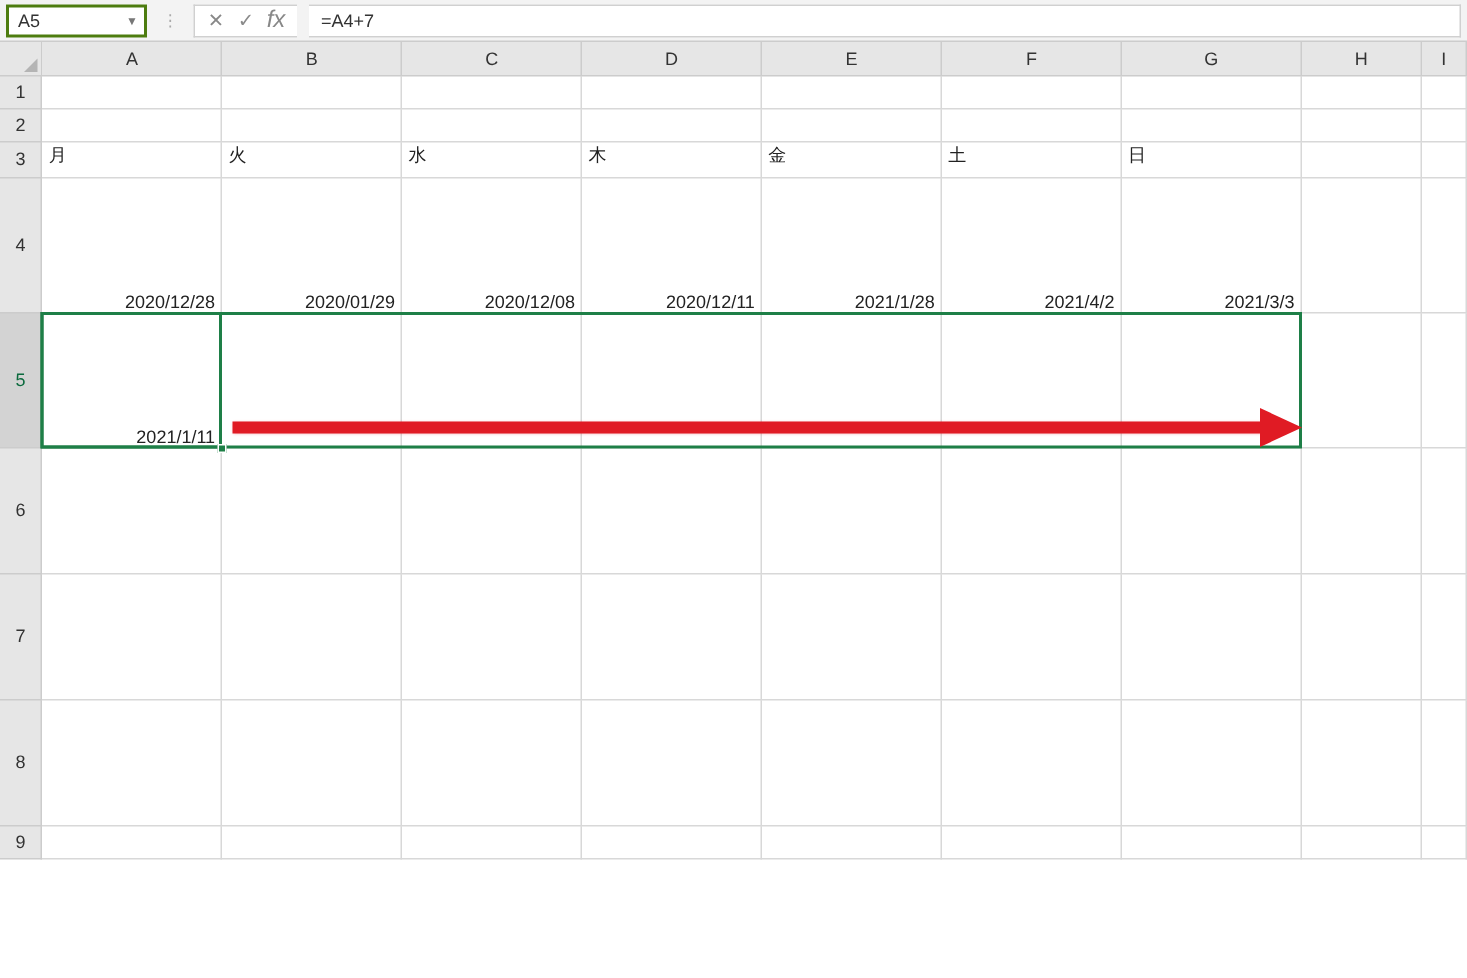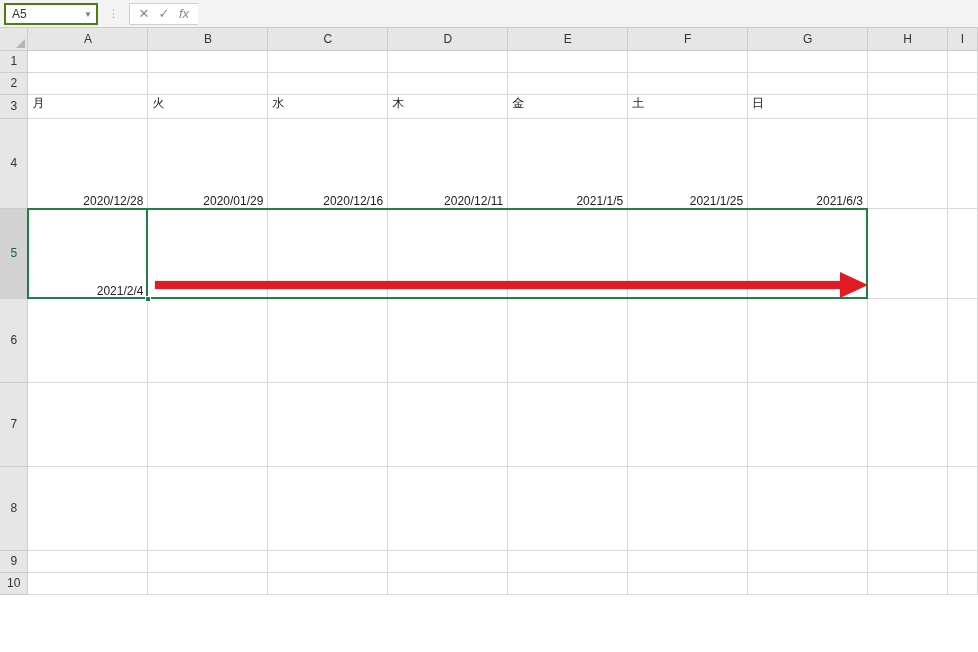--- a/index.html
+++ b/index.html
@@ -51,21 +51,21 @@
   .fb-btn {
     width: 20px;
     height: 22px;
     display: flex;
     align-items: center;
     justify-content: center;
     color: #888;
     font-size: 13px;
   }
   .fb-btn.check { color: #8a8a8a; }
-  .fb-btn.fx { font-style: italic; font-size: 13px; }
+  .fb-btn.fx { font-style: italic; font-size: 16px; }
   .formula-input {
     flex: 1;
     height: 22px;
     background: #fff;
     border: 1px solid #d0d0d0;
     border-left: none;
     display: flex;
     align-items: center;
     padding: 0 8px;
     font-size: 12px;
@@ -195,20 +195,23 @@
     <div class="fb-btn">
         <span>✕</span>
       </div>
     <div class="fb-btn check">
         <span>✓</span>
       </div>
     <div class="fb-btn fx">
         <span>fx</span>
       </div>
   </div>
+  <div class="formula-input">
+    <span>=A4+7</span>
+  </div>
 </div>
 
 <div class="sheet">
 <table>
   <colgroup>
     <col style="width:28px">
     <col class="col-w">
         <col class="col-w">
         <col class="col-w">
         <col class="col-w">
@@ -264,31 +267,31 @@
     <td class="cell left">金</td>
     <td class="cell left">土</td>
     <td class="cell left">日</td>
     <td class="cell"></td>
           <td class="cell"></td>
   </tr>
   <tr class="r-date">
     <th class="row">4</th>
     <td class="cell right">2020/12/28</td>
     <td class="cell right">2020/01/29</td>
-    <td class="cell right">2020/12/16</td>
+    <td class="cell right">2020/12/08</td>
     <td class="cell right">2020/12/11</td>
-    <td class="cell right">2021/1/5</td>
-    <td class="cell right">2021/1/25</td>
-    <td class="cell right">2021/6/3</td>
+    <td class="cell right">2021/1/28</td>
+    <td class="cell right">2021/4/2</td>
+    <td class="cell right">2021/3/3</td>
     <td class="cell"></td>
           <td class="cell"></td>
   </tr>
   <tr class="r-date">
     <th class="row sel">5</th>
-    <td class="cell right">2021/2/4</td>
+    <td class="cell right">2021/1/11</td>
     <td class="cell"></td>
           <td class="cell"></td>
           <td class="cell"></td>
           <td class="cell"></td>
           <td class="cell"></td>
           <td class="cell"></td>
           <td class="cell"></td>
           <td class="cell"></td>
   </tr>
   <tr class="r-tall">
@@ -332,32 +335,20 @@
     <td class="cell"></td>
           <td class="cell"></td>
           <td class="cell"></td>
           <td class="cell"></td>
           <td class="cell"></td>
           <td class="cell"></td>
           <td class="cell"></td>
           <td class="cell"></td>
           <td class="cell"></td>
   </tr>
-  <tr class="r-short">
-    <th class="row">10</th>
-    <td class="cell"></td>
-          <td class="cell"></td>
-          <td class="cell"></td>
-          <td class="cell"></td>
-          <td class="cell"></td>
-          <td class="cell"></td>
-          <td class="cell"></td>
-          <td class="cell"></td>
-          <td class="cell"></td>
-  </tr>
 </tbody>
     </table>
 
 <div class="active-border" style="left:27px; top:180px; width:841px; height:91px;"></div>
 
 <div class="active-border" style="left:27px; top:180px; width:121px; height:91px; border-width:2px;"></div>
 
 <div class="fill-handle" style="left:145px; top:268px;"></div>
 
 <div class="arrow-line" style="left:155px; top:253px; width:688px;"></div>

